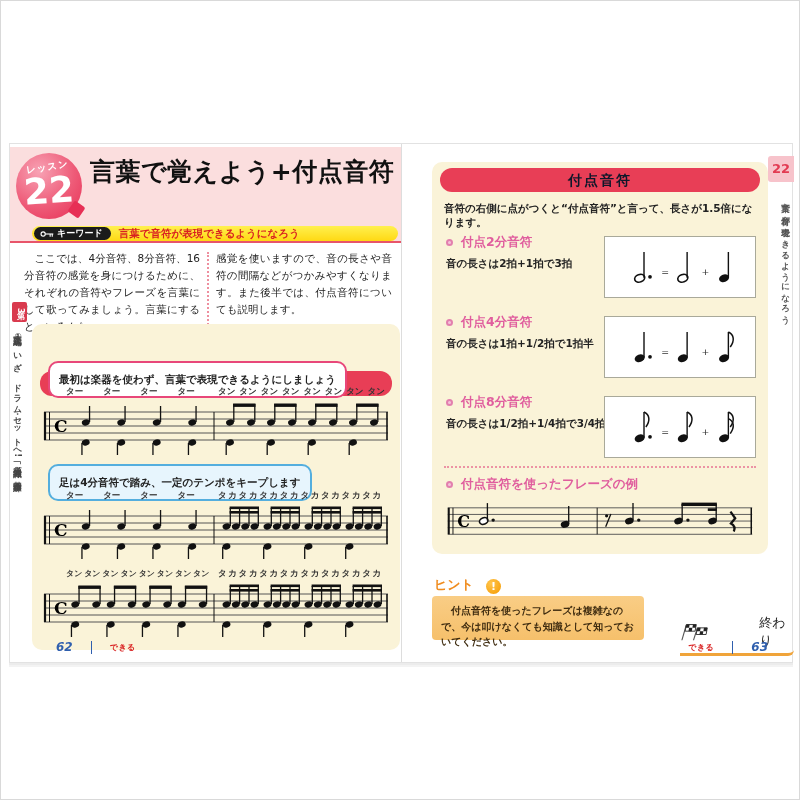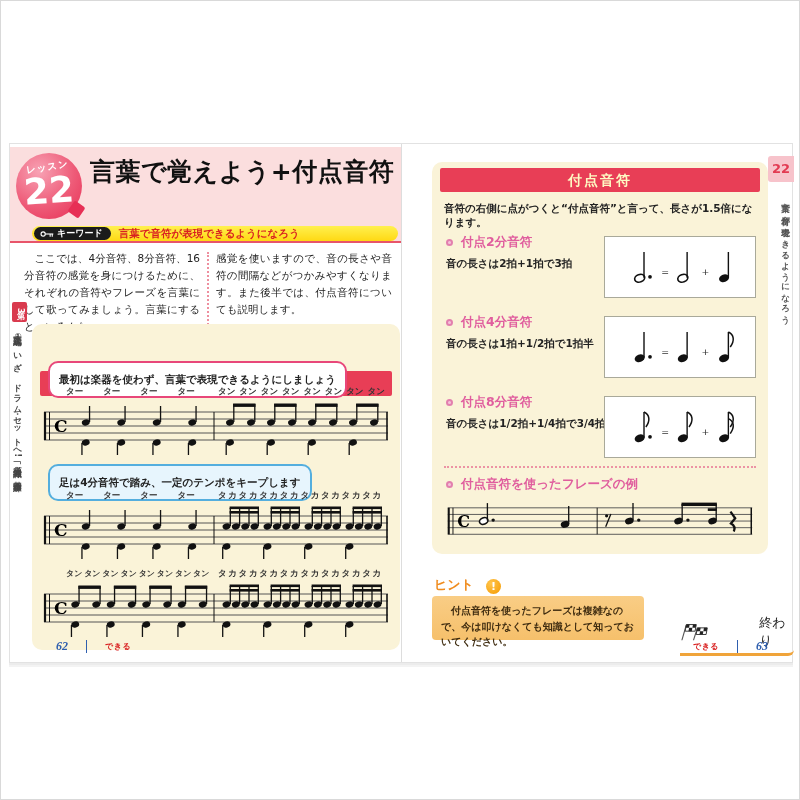--- a/index.html
+++ b/index.html
@@ -28,21 +28,21 @@
       border-radius:8px; padding:1px 8px 1px 6px; height:13px; margin-left:2px; white-space:nowrap; }
   .kw-text { color:#d92121; font-size:10.5px; font-weight:bold; margin-left:8px; white-space:nowrap; }
 
   .intro { position:absolute; left:14px; top:106px; width:368px; display:flex; }
   .intro p { width:176px; font-size:10.5px; line-height:1.62; color:#222; text-align:justify; }
   .intro p:first-child { text-indent:1em; }
   .col-divider { width:0; border-left:2px dotted #ee8f9f; margin:2px 7px 2px 7px; }
 
   .cream { background:#faf3d8; border-radius:10px; }
   .lp-panel { position:absolute; left:22px; top:180px; width:368px; height:326px; }
-  .red-header { position:absolute; background:#e83e56; border-radius:2px; color:#fef9c3; font-weight:bold; text-align:center; }
+  .red-header { position:absolute; background:#e83e56; border-radius:12px; color:#0f172a; font-weight:bold; text-align:center; }
   .lp-panel .red-header { left:8px; top:6px; width:352px; height:25px; font-size:15px; line-height:25px; letter-spacing:1px;margin-top:41px; }
   .callout { position:absolute; background:#fff; border-radius:10px; font-size:10.5px; font-weight:bold; color:#222; line-height:17px; padding:8px 9px; white-space:nowrap; }
   .callout.pink { left:16px; top:37px; border:2px solid #e8477a; }
   .callout.blue { left:16px; top:140px; border:2px solid #54aede; background:#e7f5fd; }
 
   .syll-row { position:absolute; left:8px; width:352px; height:12px; font-size:8.5px; font-weight:bold; color:#333; }
   .syll-row .m1 { position:absolute; left:26px; white-space:nowrap; }
   .syll-row .m2 { position:absolute; left:178px; white-space:nowrap; }
   .ws-wide { word-spacing:17px; }
   .ws-tight { word-spacing:1px; }
@@ -51,21 +51,21 @@
   .staff-svg { position:absolute; left:8px; width:352px; height:60px; }
   #syll1 { top:62px; } #staff1-svg { top:74px; }
   #syll2 { top:166px; } #staff2-svg { top:178px; }
   #syll3 { top:244px; } #staff3-svg { top:256px; }
 
   .sidebar-left { position:absolute; left:2px; top:158px; width:15px; }
   .chapter-badge { writing-mode:vertical-rl; background:#d93a4e; color:#fff; font-size:8px; font-weight:bold; padding:4px 2px; border-radius:2px; letter-spacing:2px; }
   .vtext { writing-mode:vertical-rl; text-orientation:mixed; font-size:8.5px; color:#444; letter-spacing:1px; }
   .sidebar-left .vtext { margin-top:6px; height:290px; font-weight:bold; }
 
-  .footer { position:absolute; bottom:8px; display:flex; align-items:center; gap:18px; font-weight:bold;font-family:Liberation Serif, serif; }
+  .footer { position:absolute; bottom:8px; display:flex; align-items:center; gap:18px; font-weight:bold; }
   .footer-left { left:46px; }
   .footer-right { right:26px; }
   .pg-num { color:#2f5fae; font-size:12px; font-style:italic; }
   .pg-bar { width:1px; height:13px; background:#2f5fae; display:inline-block; }
   .pg-logo { color:#d92121; font-size:8px; letter-spacing:0.5px; }
 
   
   .rp-panel { position:absolute; left:30px; top:18px; width:336px; height:392px; }
   .rp-panel .red-header { left:8px; top:6px; width:320px; height:24px; font-size:14px; line-height:24px; letter-spacing:2px; }
   .rp-intro { position:absolute; left:12px; top:40px; width:312px; font-size:10.5px; font-weight:bold; color:#222; }

